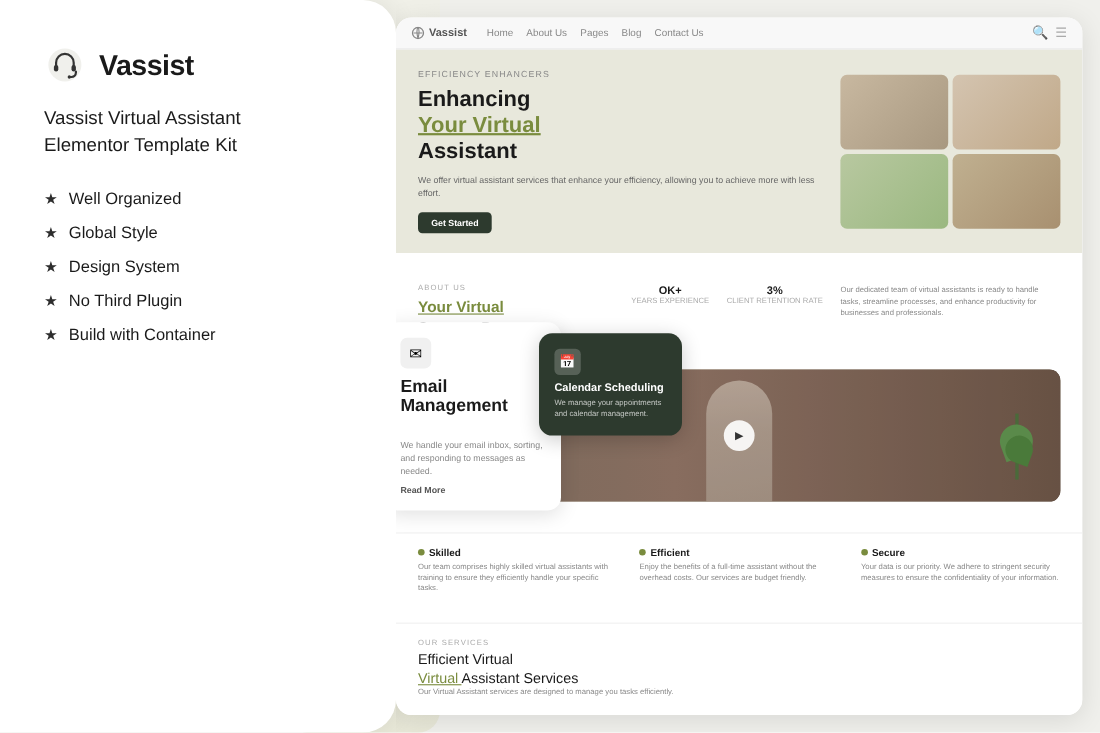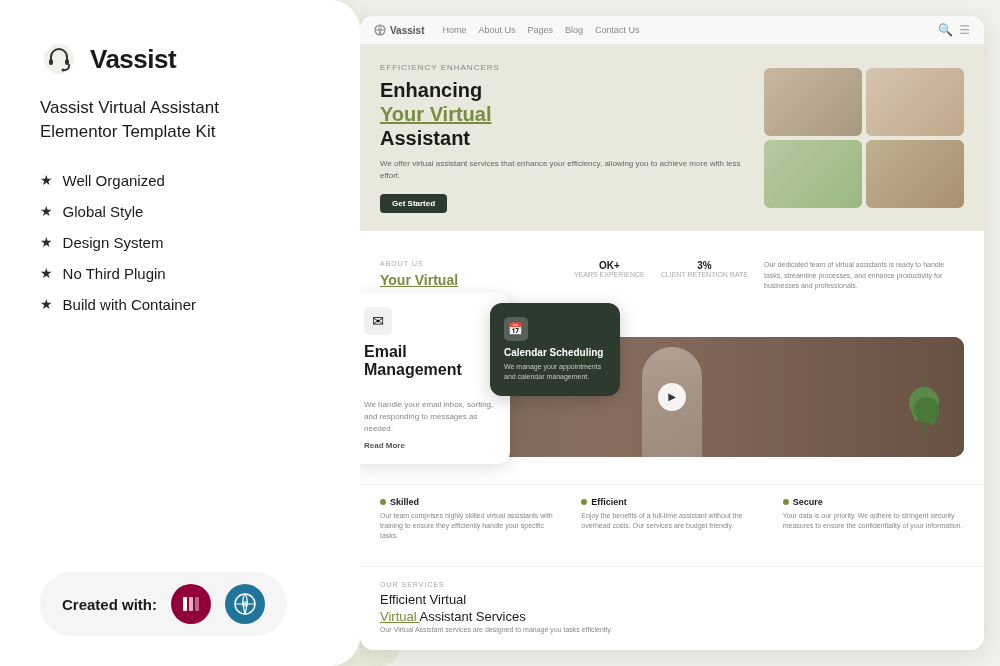--- a/index.html
+++ b/index.html
@@ -580,37 +580,20 @@
         <span class="star-icon">★</span>
         <span>No Third Plugin</span>
       </li>
       <li>
         <span class="star-icon">★</span>
         <span>Build with Container</span>
       </li>
     </ul>
   </div>
 
-  <div class="created-with-row">
-    <span class="created-label">Created with:</span>
-    <div class="elementor-badge">
-      <svg width="22" height="22" viewBox="0 0 22 22" fill="white">
-        <rect x="3" y="4" width="4" height="14" rx="1"></rect>
-        <rect x="9" y="4" width="4" height="14" rx="1" opacity="0.7"></rect>
-        <rect x="15" y="4" width="4" height="14" rx="1" opacity="0.4"></rect>
-      </svg>
-    </div>
-    <div class="wordpress-badge">
-      <svg width="24" height="24" viewBox="0 0 24 24" fill="white">
-        <circle cx="12" cy="12" r="10" fill="none" stroke="white" stroke-width="1.5"></circle>
-        <path d="M2 12h20M12 2c-3 4-3 8 0 20M12 2c3 4 3 8 0 20" fill="none" stroke="white" stroke-width="1.2"></path>
-        <circle cx="12" cy="12" r="3" fill="white" opacity="0.6"></circle>
-      </svg>
-    </div>
-  </div>
 </div>
 
 <div class="bg-shape"></div>
 
 <div class="right-panel" style="position: relative;">
 
   <div class="partial-content">
     <div class="partial-title">B<br>As</div>
     <div class="partial-subtitle" style="font-size:8px; color:#888;">Our Virtual Assi...<br>gives...</div>
   </div>

